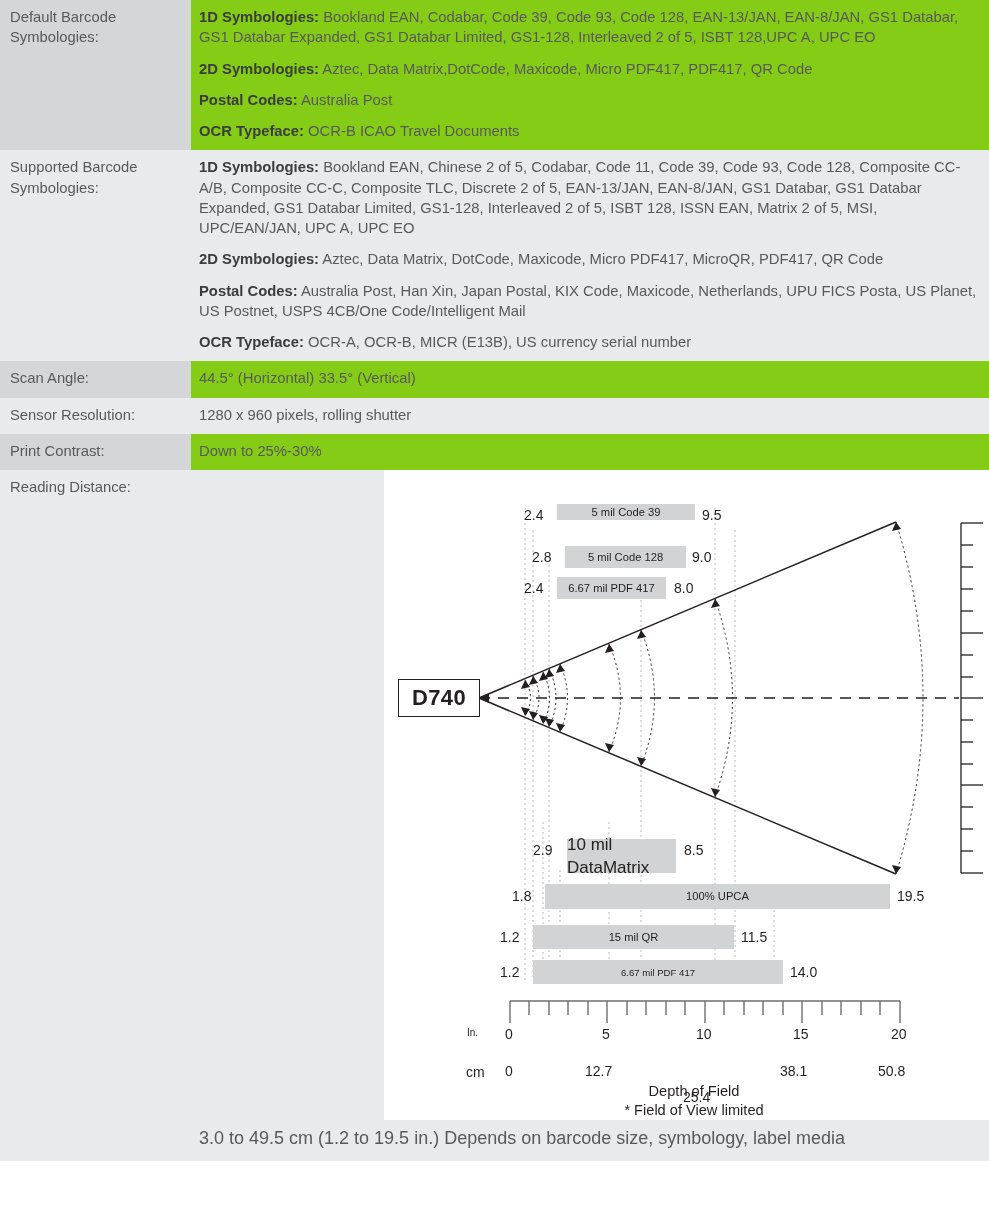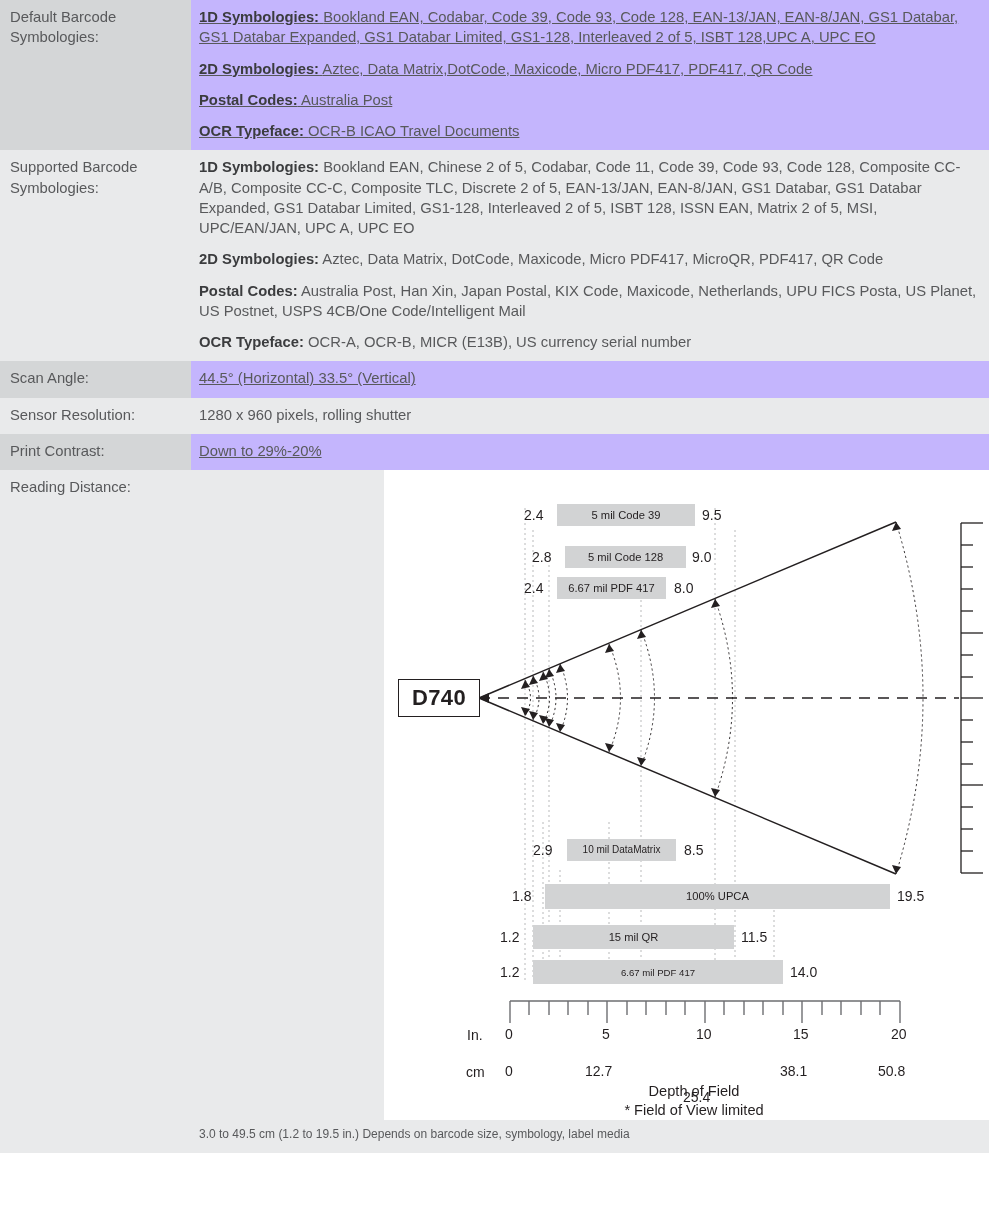--- a/index.html
+++ b/index.html
@@ -23,34 +23,34 @@
     vertical-align: top;
     padding: 7px 10px 9px 10px;
     font-size: 14.8px;
     line-height: 1.37;
     color: #58595b;
   }
   .spec-table td.label { width: 191px; padding-left: 10px; margin-left: 39px; }
   .spec-table td.value { padding-left: 8px; }
   tr.dark td  { background: #d4d6d7; }
   tr.light td { background: #e9eaeb; }
-  tr.dark  td.value { background: #c4b5fd; text-decoration: underline; }
+  tr.dark  td.value { background: #84cc16; }
   tr.light td.value { background: #e9eaeb; }
 
   .grp { margin: 0 0 0 0; }
   .grp + .grp { margin-top: 11px; }
   .grp b { color: #3b3c3e; font-weight: bold; }
 
   
   tr.diagrow td.label { background: #e9eaeb; }
   tr.diagrow td.value { background: #e9eaeb; padding: 0; }
 
   .footnote-row td {
     background: #e9eaeb;
-    font-size: 12px;
+    font-size: 18px;
     color: #58595b;
     padding: 6px 10px 10px 10px;
   }
   .diagram {
     position: relative;
     margin-left: 193px;
     width: 750px;
     height: 650px;
     background: #ffffff;
   }
@@ -118,21 +118,21 @@
         <td class="value">44.5° (Horizontal) 33.5° (Vertical)</td>
       </tr>
 
       <tr class="light">
         <td class="label">Sensor Resolution:</td>
         <td class="value">1280 x 960 pixels, rolling shutter</td>
       </tr>
 
       <tr class="dark">
         <td class="label">Print Contrast:</td>
-        <td class="value">Down to 29%-20%</td>
+        <td class="value">Down to 25%-30%</td>
       </tr>
 
       <tr class="diagrow">
         <td class="label">Reading Distance:</td>
         <td class="value">
 
           <div class="diagram">
 
             <svg width="750" height="650" viewBox="0 0 750 650">
 
@@ -232,49 +232,49 @@
                 <line x1="438" y1="531" x2="438" y2="545"></line>
                 <line x1="457" y1="531" x2="457" y2="545"></line>
                 <line x1="477" y1="531" x2="477" y2="545"></line>
                 <line x1="496" y1="531" x2="496" y2="545"></line>
                 <line x1="516" y1="531" x2="516" y2="553"></line>
               </g>
             </svg>
 
             <div class="dev-box" style="left:14px; top:209px; width:82px; height:38px;">D740</div>
 
-            <div class="bar small" style="left:173px; top:34px; width:138px; height:22px; font-size:11.2px;">5 mil Code 39</div>
+            <div class="bar small" style="left:173px; top:34px; width:138px; height:16px; font-size:11.2px;">5 mil Code 39</div>
             <div class="d-num" style="left:140px; top:36px;">2.4</div>
             <div class="d-num" style="left:318px; top:36px;">9.5</div>
 
             <div class="bar small" style="left:181px; top:76px; width:121px; height:22px; font-size:11.2px;">5 mil Code 128</div>
             <div class="d-num" style="left:148px; top:78px;">2.8</div>
             <div class="d-num" style="left:308px; top:78px;">9.0</div>
 
             <div class="bar small" style="left:173px; top:107px; width:109px; height:22px; font-size:11.2px;">6.67 mil PDF 417</div>
             <div class="d-num" style="left:140px; top:109px;">2.4</div>
             <div class="d-num" style="left:290px; top:109px;">8.0</div>
 
-            <div class="bar small" style="left:183px; top:369px; width:109px; height:22px; font-size:10px;">10 mil DataMatrix</div>
+            <div class="bar small" style="left:183px; top:369px; width:109px; height:34px; font-size:17px;">10 mil DataMatrix</div>
             <div class="d-num" style="left:149px; top:371px;">2.9</div>
             <div class="d-num" style="left:300px; top:371px;">8.5</div>
 
             <div class="bar small" style="left:161px; top:414px; width:345px; height:25px; font-size:11.2px;">100% UPCA</div>
             <div class="d-num" style="left:128px; top:417px;">1.8</div>
             <div class="d-num" style="left:513px; top:417px;">19.5</div>
 
             <div class="bar small" style="left:149px; top:455px; width:201px; height:24px; font-size:11.2px;">15 mil QR</div>
             <div class="d-num" style="left:116px; top:458px;">1.2</div>
             <div class="d-num" style="left:357px; top:458px;">11.5</div>
 
             <div class="bar tiny" style="left:149px; top:490px; width:250px; height:24px; font-size:9.6px;">6.67 mil PDF 417</div>
             <div class="d-num" style="left:116px; top:493px;">1.2</div>
             <div class="d-num" style="left:406px; top:493px;">14.0</div>
 
-            <div class="d-txt" style="left:83px; top:556px; font-size:14px;">In.</div>
+            <div class="d-txt" style="left:83px; top:556px; font-size:10px;">In.</div>
             <div class="d-num" style="left:121px; top:555px;">0</div>
             <div class="d-num" style="left:218px; top:555px;">5</div>
             <div class="d-num" style="left:312px; top:555px;">10</div>
             <div class="d-num" style="left:409px; top:555px;">15</div>
             <div class="d-num" style="left:507px; top:555px;">20</div>
 
             <div class="d-txt" style="left:82px; top:593px; font-size:14px;">cm</div>
             <div class="d-num" style="left:121px; top:592px;">0</div>
             <div class="d-num" style="left:201px; top:592px;">12.7</div>
             <div class="d-num" style="left:299px; top:592px;margin-top:26px;">25.4</div>

